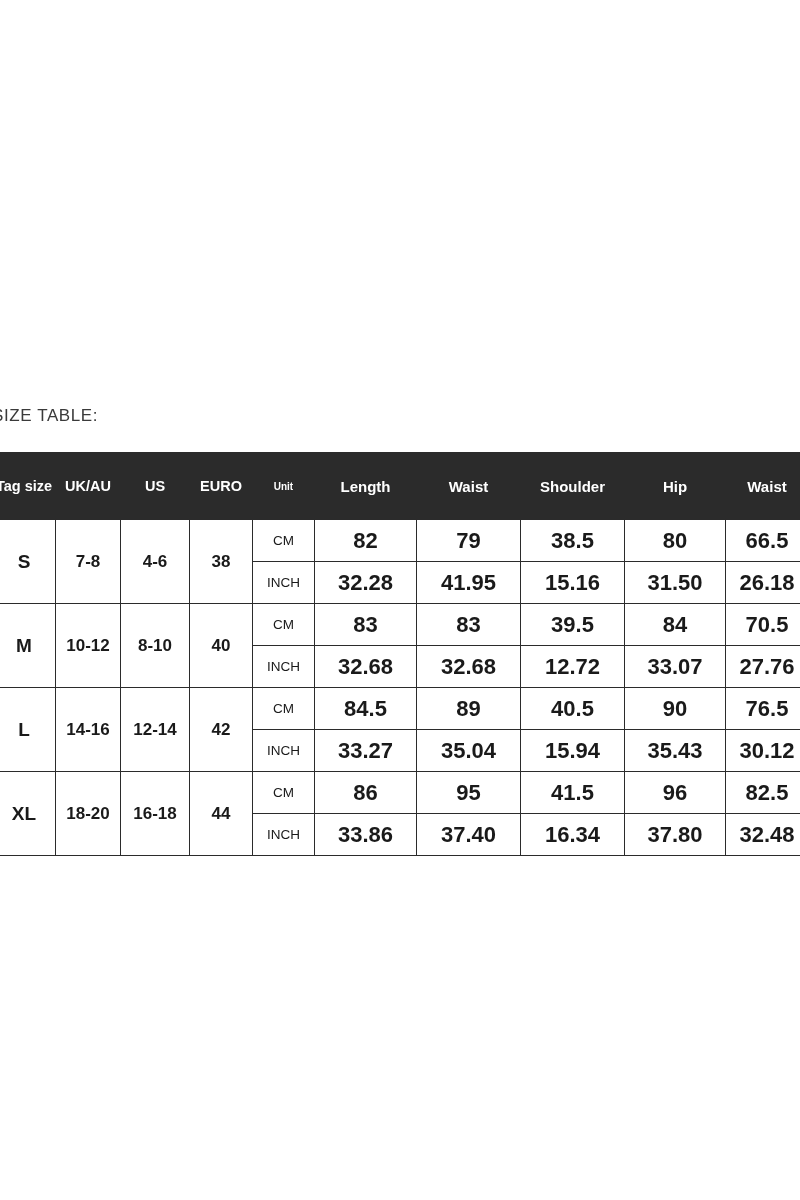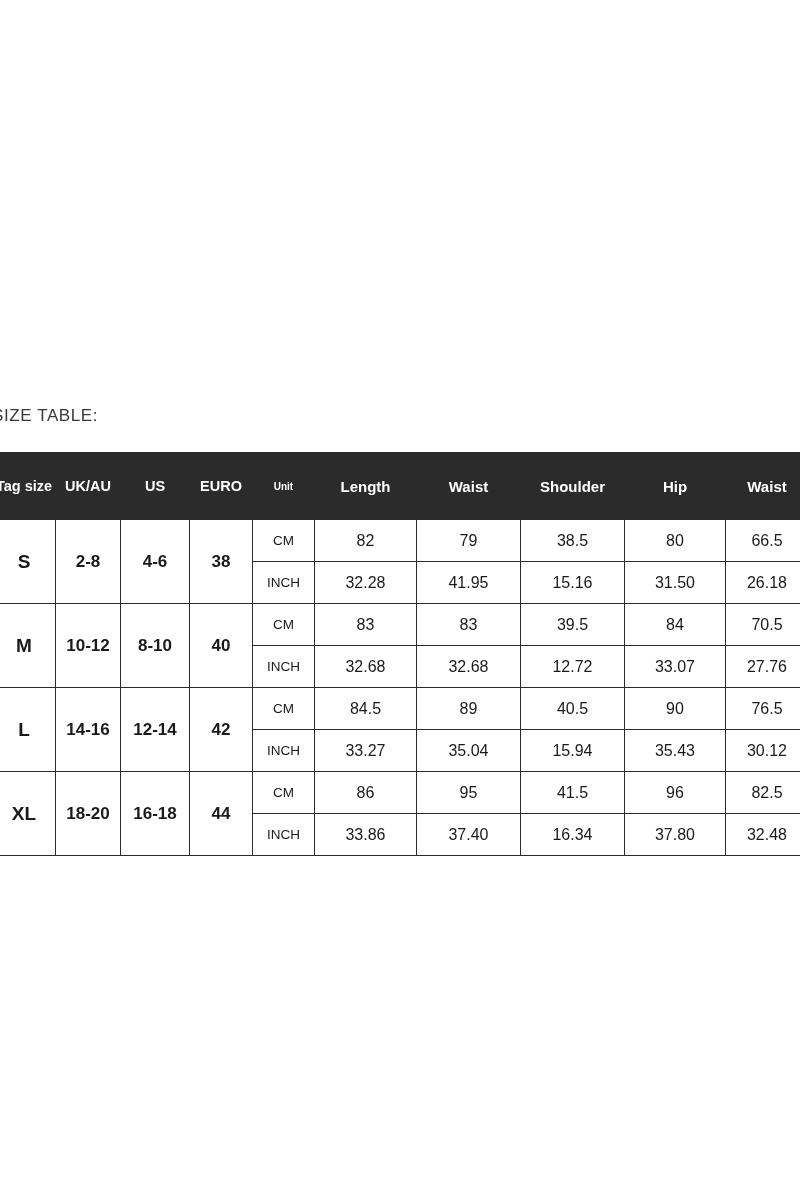--- a/index.html
+++ b/index.html
@@ -82,22 +82,22 @@
   td.meas-cell {
     font-size: 17px;
     font-weight: bold;
   }
   td.unit-cell {
     font-size: 13.5px;
     font-weight: normal;
     height: 41px;
   }
   td.val-cell {
-    font-size: 16px;
-    font-weight: normal;
+    font-size: 22px;
+    font-weight: bold;
     height: 41px;
   }
 
   
   col.c-tag    { width: 63px; }
   col.c-ukau   { width: 65px; }
   col.c-us     { width: 69px; }
   col.c-euro   { width: 63px; }
   col.c-unit   { width: 62px; }
   col.c-length { width: 102px; }
@@ -138,21 +138,21 @@
           <th>Waist</th>
           <th>Shoulder</th>
           <th>Hip</th>
           <th>Waist</th>
         </tr>
       </thead>
       <tbody>
 
         <tr>
           <td class="tag-cell" rowspan="2">S</td>
-          <td class="meas-cell" rowspan="2">2-8</td>
+          <td class="meas-cell" rowspan="2">7-8</td>
           <td class="meas-cell" rowspan="2">4-6</td>
           <td class="meas-cell" rowspan="2">38</td>
           <td class="unit-cell">CM</td>
           <td class="val-cell">82</td>
           <td class="val-cell">79</td>
           <td class="val-cell">38.5</td>
           <td class="val-cell">80</td>
           <td class="val-cell">66.5</td>
         </tr>
         <tr>

